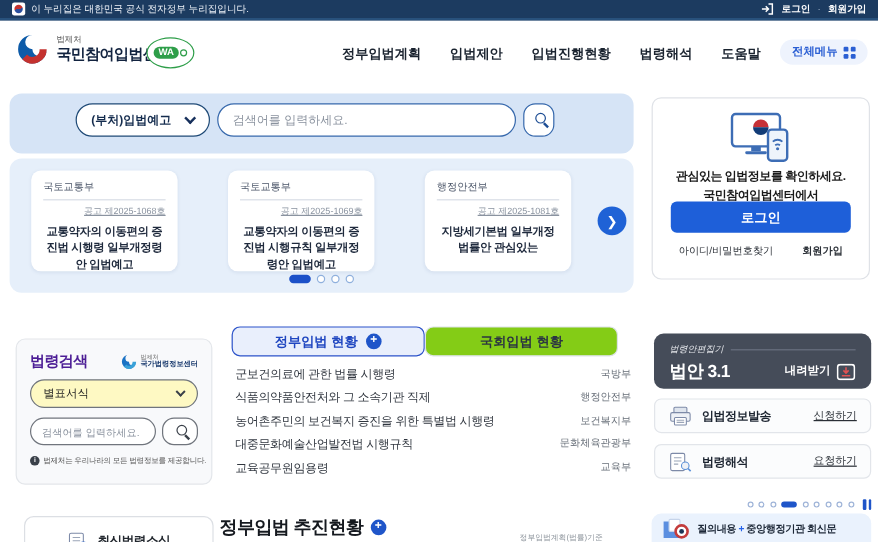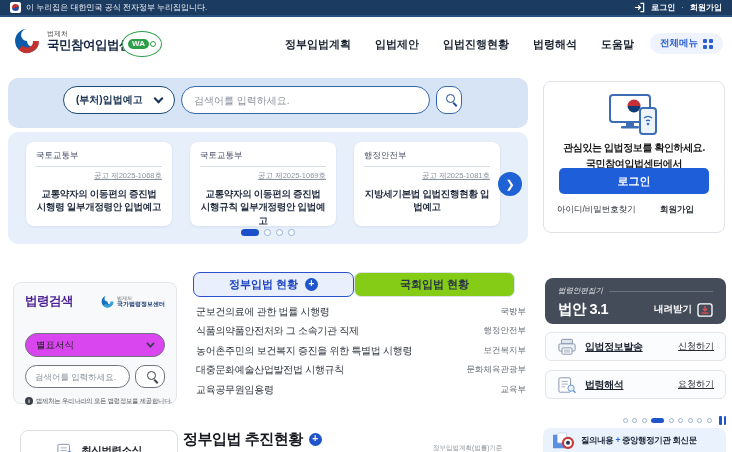--- a/index.html
+++ b/index.html
@@ -60,56 +60,56 @@
     border:1.5px solid #3668ac; border-radius:10px; display:flex; align-items:center;
     justify-content:center; cursor:pointer; }
   .mag { width:9px; height:9px; border:1.8px solid #1d4d94; border-radius:50%; position:relative; margin:-3px -3px 0 0; }
   .mag::after { content:""; position:absolute; width:1.8px; height:5px; background:#1d4d94;
     left:7px; top:7px; transform:rotate(-45deg); }
   .mag.dark { border-color:#3a4049; }
   .mag.dark::after { background:#3a4049; }
 
   
   .cards-panel { left:8px; top:132px; width:520px; height:112px; background:#e6effa; border-radius:10px; }
-  .notice-card { top:142px; width:146px; height:84px; background:#fff; border-radius:8px;
+  .notice-card { top:142px; width:122px; height:84px; background:#fff; border-radius:8px;
     box-shadow:0 1px 3px rgba(30,60,110,0.08); padding:8px 10px 6px; cursor:pointer; }
   .nc-agency { font-size:8.5px; color:#4a5568; padding-bottom:4px; border-bottom:1px solid #d7dde5; }
   .nc-no { font-size:7.5px; color:#8a93a0; text-align:right; margin-top:4px;text-decoration:underline; }
   .nc-title { font-size:9.5px; font-weight:bold; color:#1f2a3d; text-align:center;
     line-height:1.4; margin-top:6px; letter-spacing:-0.3px; }
   .next-arrow { left:498px; top:172px; width:24px; height:24px; background:#1f62d6; border-radius:50%;
     color:#fff; font-size:11px; display:flex; align-items:center; justify-content:center; cursor:pointer; }
   .carousel-dots { left:241px; top:229px; display:flex; align-items:center; gap:5px; }
   .cdot { width:7px; height:7px; border-radius:50%; border:1.5px solid #8fb0dd; background:#fff; cursor:pointer; }
   .cdot.active { width:18px; border:none; border-radius:4px; background:#1b50c8; }
 
   
   .login-card { left:543px; top:81px; width:182px; height:152px; background:#fff;
     border:1px solid #dfe2e7; border-radius:8px; }
   .device-icon { left:607px; top:92px; }
   .login-msg { left:543px; top:140px; width:182px; text-align:center; font-size:10px;
     font-weight:600; color:#1a1a1a; line-height:1.55; letter-spacing:-0.4px; }
   .login-btn { left:559px; top:168px; width:150px; height:26px; background:#1e5fd9; color:#fff;
     border:none; border-radius:5px; font-size:11px; font-weight:bold; cursor:pointer;
     font-family:"Liberation Sans", sans-serif; }
-  .login-links { left:557px; top:204px; width:154px; display:flex; justify-content:flex-start;
+  .login-links { left:557px; top:204px; width:154px; display:flex; justify-content:center;
     font-size:8.5px; color:#2a2f36;gap:24px; }
   .login-links .lk { cursor:pointer; }
   .login-links .lk.strong { font-weight:bold; }
 
   
   .law-box { left:13px; top:282px; width:164px; height:122px; background:#f8f9fb;
     border:1px solid #e3e6ea; border-radius:8px; padding:10px 11px; }
   .law-head { display:flex; align-items:center; justify-content:space-between; }
   .law-title { font-size:12.5px; font-weight:bold; color:#4c1d95; letter-spacing:-0.5px; }
   .law-logo { display:flex; align-items:center; gap:3px; }
   .law-logo-text { display:flex; flex-direction:column; line-height:1.2; }
   .law-logo-min { font-size:5px; color:#666; }
   .law-logo-name { font-size:6px; font-weight:bold; color:#15366b; }
-  .law-select { margin-top:23px; width:140px; height:24px; background:#d946ef; border:1px solid #70757d;
+  .law-select { margin-top:6px; width:140px; height:24px; background:#fef9c3; border:1px solid #70757d;
     border-radius:13px; display:flex; align-items:center; justify-content:space-between;
     padding:0 10px; font-size:9.5px; color:#222; }
   .law-select .chev-down { border-color:#3a4049; transform:rotate(45deg) scale(0.85); }
   .law-input-row { margin-top:8px; display:flex; gap:5px; }
   .law-input { width:105px; height:23px; background:#fff; border:1px solid #70757d; border-radius:13px;
     padding:0 9px; font-size:8.5px; outline:none; font-family:"Liberation Sans", sans-serif; }
   .law-input::placeholder { color:#8a929e; }
   .law-search-btn { width:30px; height:23px; background:#fff; border:1px solid #70757d;
     border-radius:10px; display:flex; align-items:center; justify-content:center; cursor:pointer; }
   .law-note { margin-top:9px; display:flex; align-items:flex-start; gap:3px; font-size:6.3px;
@@ -136,21 +136,21 @@
   .dc-label { font-size:7.5px; color:#e8eaee; white-space:nowrap;font-style:italic; }
   .dc-line { flex:1; height:1px; background:#6a7180; }
   .dc-row2 { display:flex; align-items:center; justify-content:space-between; margin-top:4px; }
   .dc-name { font-size:14.5px; font-weight:bold; color:#fff; letter-spacing:-0.5px; }
   .dc-download { display:flex; align-items:center; gap:5px; font-size:9.5px; font-weight:bold;
     color:#fff; cursor:pointer; }
   .tool-card { left:545px; width:181px; height:29px; background:#fbfcfd; border:1px solid #e2e5ea;
     border-radius:6px; display:flex; align-items:center; padding:0 11px; gap:8px; }
   .tool-card.send { top:332px; }
   .tool-card.interpret { top:370px; }
-  .tool-label { font-size:10px; font-weight:bold; color:#1c2430; letter-spacing:-0.4px; flex:1;text-decoration:underline; }
+  .tool-label { font-size:10px; font-weight:bold; color:#1c2430; letter-spacing:-0.4px; flex:1; }
   .tool-link { font-size:9px; color:#2a2f36; text-decoration:underline; cursor:pointer; white-space:nowrap; }
 
   
   .pager { left:545px; top:416px; width:181px; display:flex; align-items:center;
     justify-content:flex-end; gap:4.5px; }
   .pdot { width:5px; height:5px; border-radius:50%; border:1.2px solid #9fb4d8; background:#fff; cursor:pointer; }
   .pdot.active { width:13px; height:5px; border:none; border-radius:3px; background:#1f55c9; }
   .pause-icon { display:flex; gap:2px; margin-left:3px; cursor:pointer; }
   .pause-icon i { width:2.5px; height:9px; background:#1f55c9; border-radius:1px; }
 
@@ -231,21 +231,21 @@
   <div class="nc-title">교통약자의 이동편의 증진법 시행령 일부개정령안 입법예고</div>
 </div>
 <div class="abs notice-card" style="left:190px;">
   <div class="nc-agency">국토교통부</div>
   <div class="nc-no">공고 제2025-1069호</div>
   <div class="nc-title">교통약자의 이동편의 증진법 시행규칙 일부개정령안 입법예고</div>
 </div>
 <div class="abs notice-card" style="left:354px;">
   <div class="nc-agency">행정안전부</div>
   <div class="nc-no">공고 제2025-1081호</div>
-  <div class="nc-title">지방세기본법 입법진행현황 입법예고</div>
+  <div class="nc-title">지방세기본법 일부개정법률안 관심있는</div>
 </div>
 
 <div class="abs next-arrow">
   <span>❯</span>
 </div>
 <div class="abs carousel-dots">
   <span class="cdot active"></span>
   <span class="cdot"></span>
   <span class="cdot"></span>
   <span class="cdot"></span>

